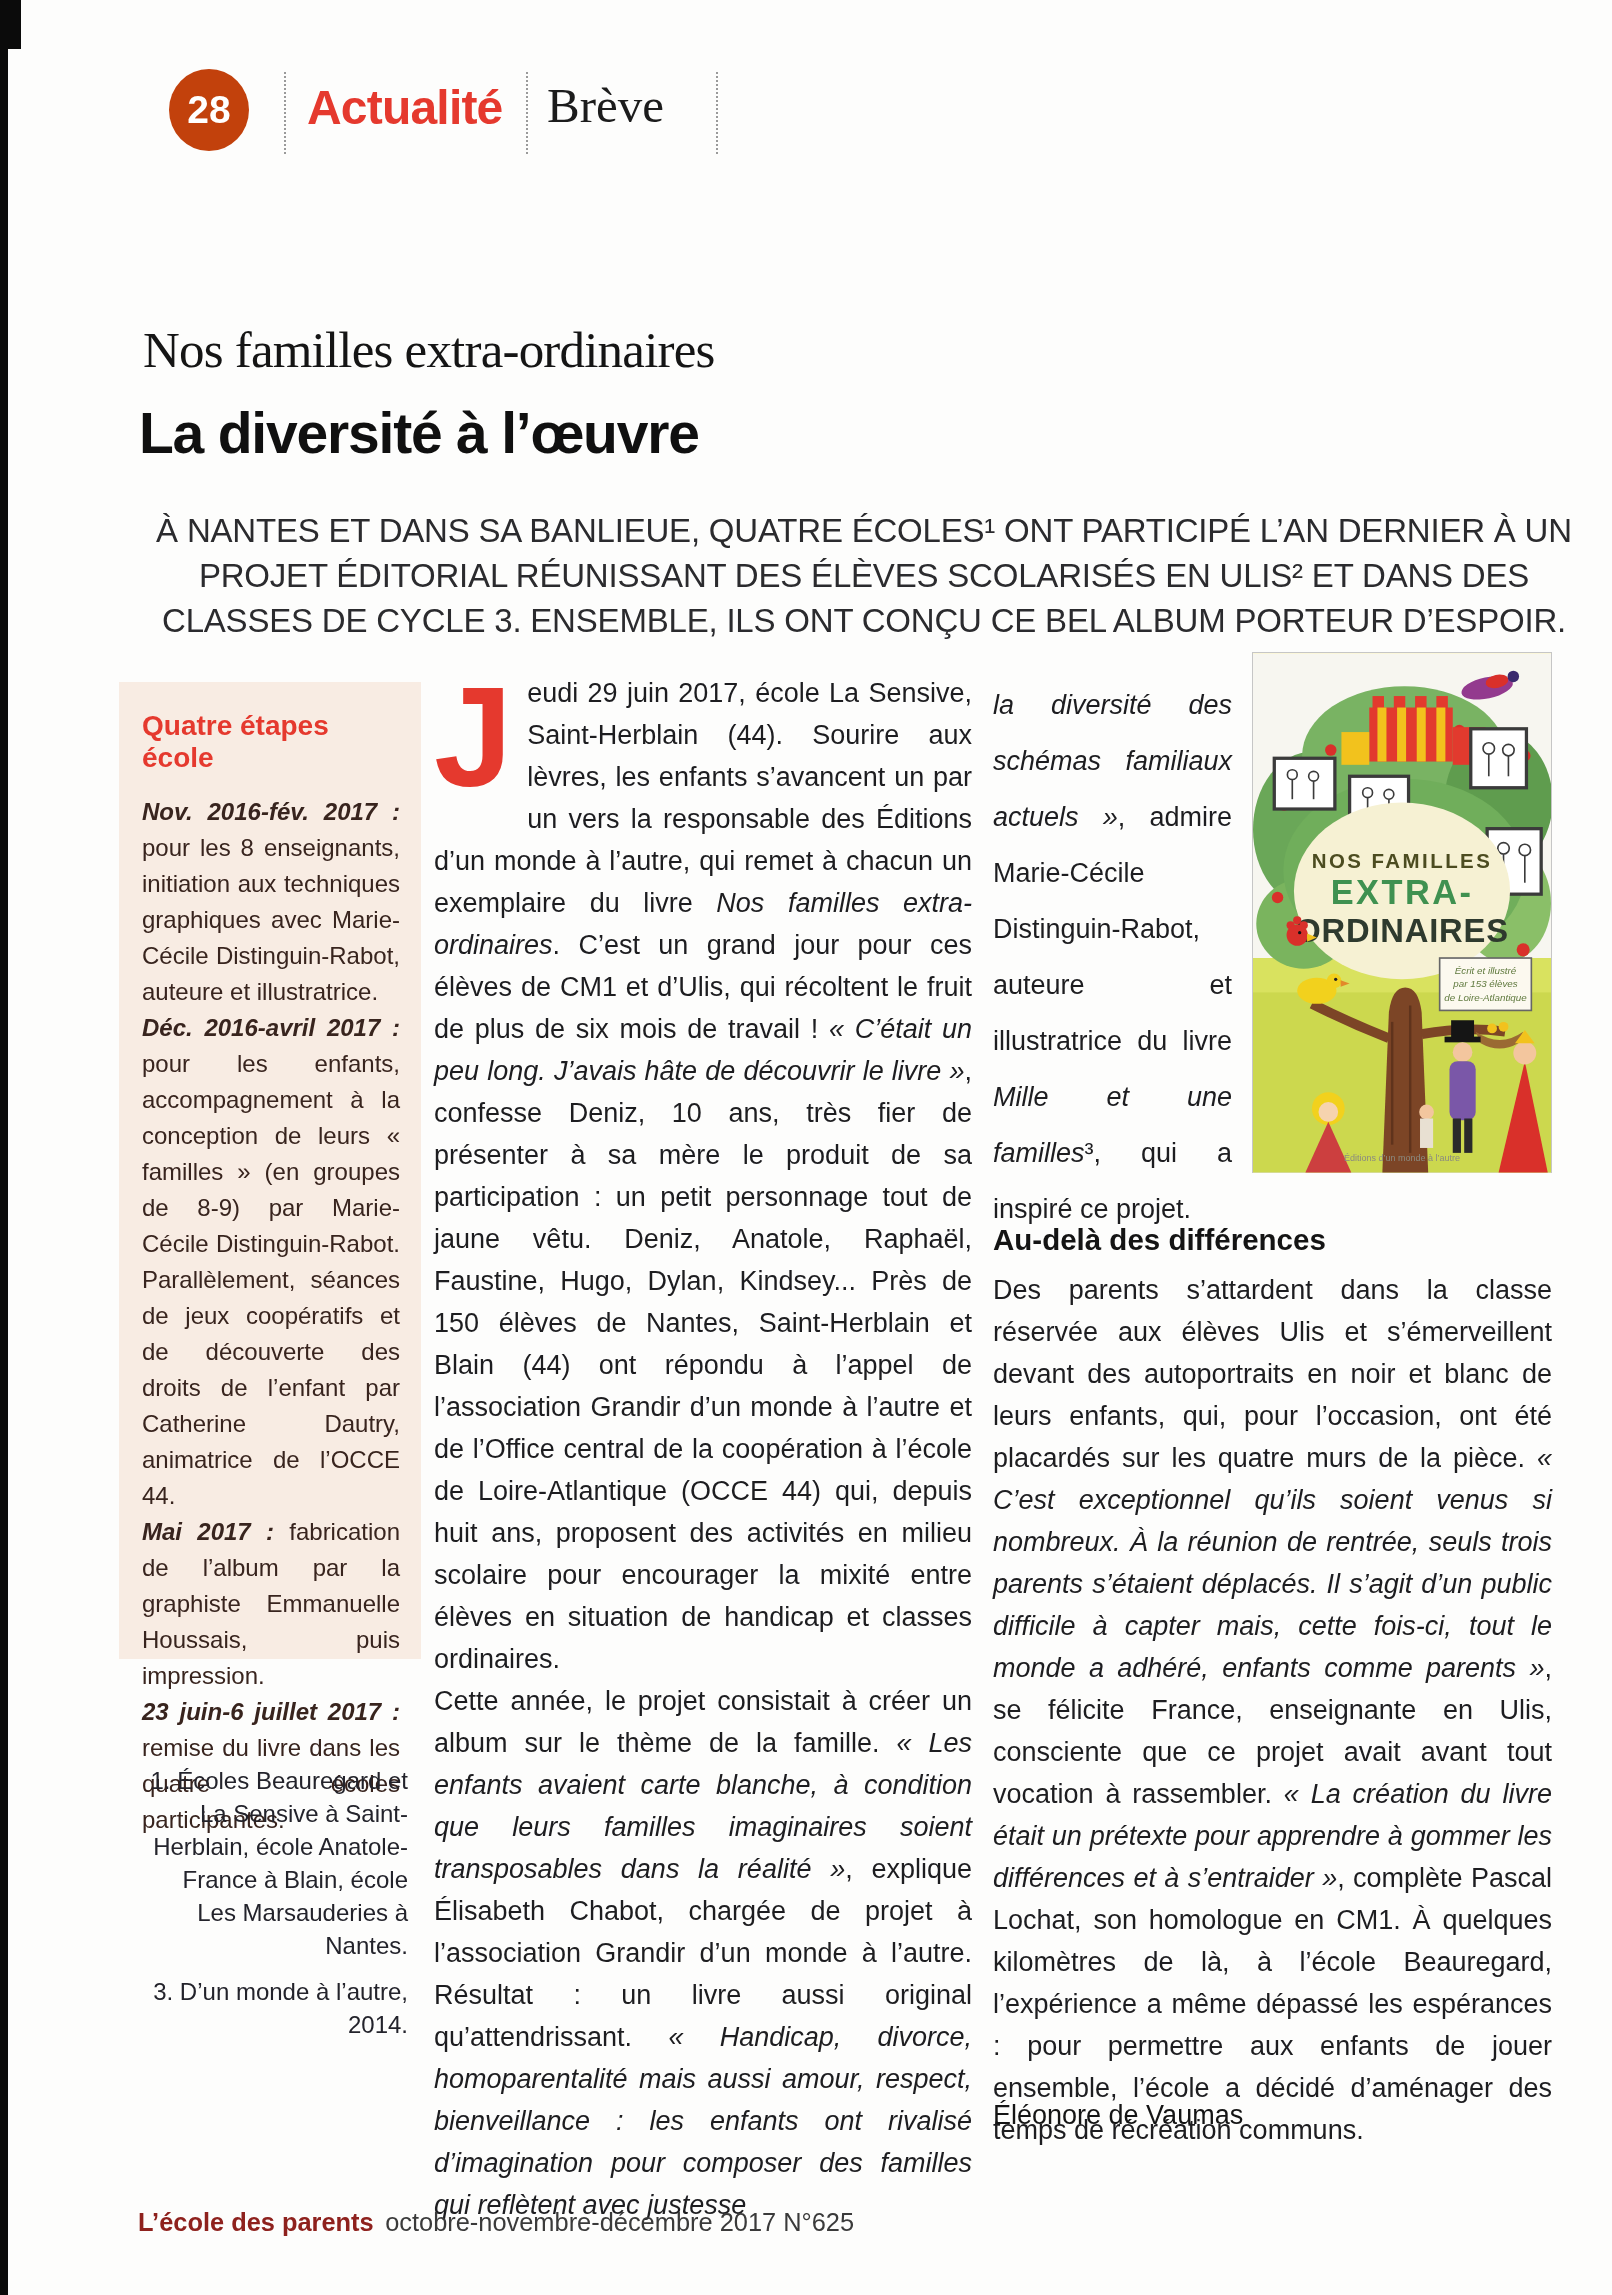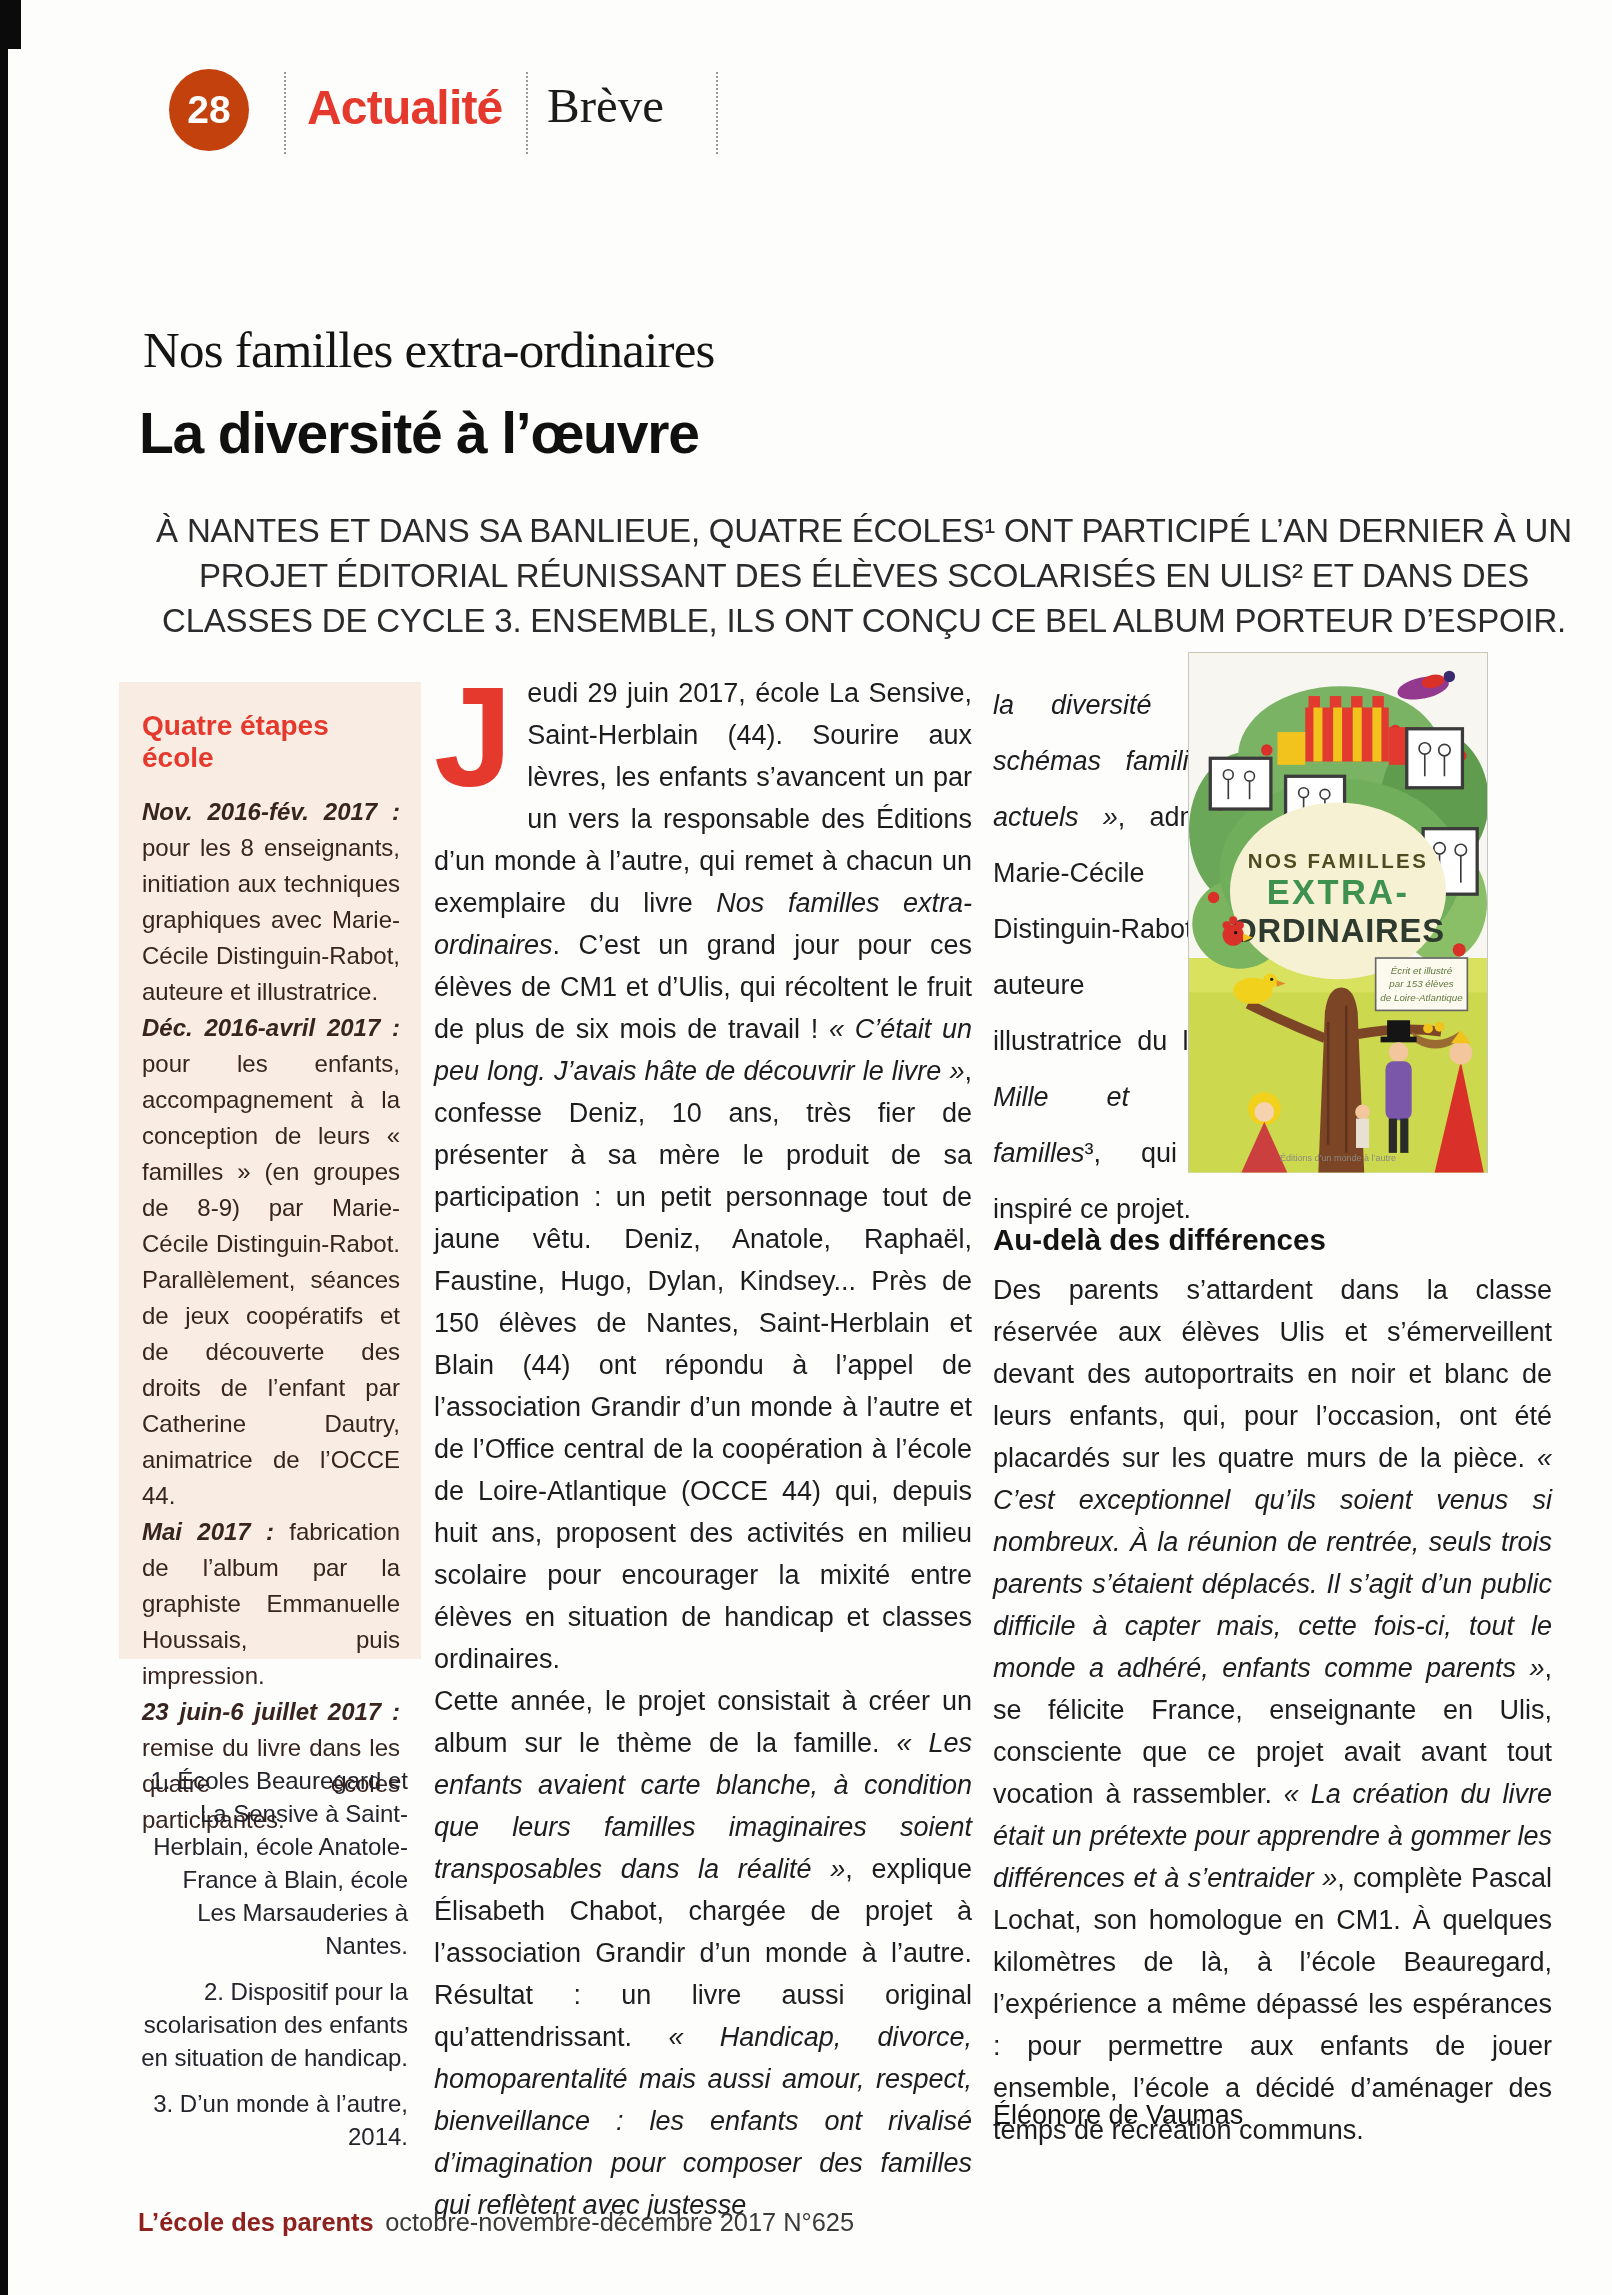--- a/index.html
+++ b/index.html
@@ -49,21 +49,21 @@
   .colnarrow{position:absolute;left:993px;top:677px;width:239px;line-height:56px;}
   .subhead{position:absolute;left:993px;top:1223px;font-size:29.5px;font-weight:bold;color:#141414;}
   .col2{position:absolute;left:993px;top:1269px;width:559px;}
   .author{position:absolute;left:993px;top:2100px;width:559px;text-align:left;
         font-size:27px;font-weight:normal;color:#141414;}
 
   .s-i{font-style:italic;}
   .s-bi{font-weight:bold;font-style:italic;}
 
   
-  .book-cover{position:absolute;left:1188px;top:652px;width:300px;height:521px;background:#fef9c3;
+  .book-cover{position:absolute;left:1252px;top:652px;width:300px;height:521px;background:#fef9c3;
         border:0.8px solid #c6c6c6;box-sizing:border-box;}
 
   
   .page-footer{position:absolute;left:138px;top:2208px;font-size:25.4px;color:#3a3a3a;}
   .magazine-name{font-weight:bold;color:#8e211d;}
   .issue-info{margin-left:11.5px;}
 </style>
 </head>
 <body>
 
@@ -88,21 +88,20 @@
   <div class="sidebar">
     <h3 class="sidebar-title">Quatre étapes école</h3>
     <p><span class="s-bi">Nov. 2016-fév. 2017 : </span><span>pour les 8 enseignants, initiation aux techniques graphiques avec Marie-Cécile Distinguin-Rabot, auteure et illustratrice.</span></p>
     <p><span class="s-bi">Déc. 2016-avril 2017 : </span><span>pour les enfants, accompagnement à la conception de leurs « familles » (en groupes de 8-9) par Marie-Cécile Distinguin-Rabot. Parallèlement, séances de jeux coopératifs et de découverte des droits de l’enfant par Catherine Dautry, animatrice de l’OCCE 44.</span></p>
     <p><span class="s-bi">Mai 2017 : </span><span>fabrication de l’album par la graphiste Emmanuelle Houssais, puis impression.</span></p>
     <p><span class="s-bi">23 juin-6 juillet 2017 : </span><span>remise du livre dans les quatre écoles participantes.</span></p>
   </div>
 
   <div class="footnotes">
     <p>1. Écoles Beauregard et La Sensive à Saint-Herblain, école Anatole-France à Blain, école Les Marsauderies à Nantes.</p>
-    <p>2. Dispositif pour la scolarisation des enfants en situation de handicap.</p>
     <p>3. D’un monde à l’autre, 2014.</p>
   </div>
 
   <div class="col1 bodytext">
     <p><span class="dropcap">J</span><span><span>eudi 29 juin 2017, école La Sensive, Saint-Herblain (44). Sourire aux lèvres, les enfants s’avancent un par un vers la responsable des Éditions d’un monde à l’autre, qui remet à chacun un exemplaire du livre </span><span class="s-i">Nos familles extra-ordinaires</span><span>. C’est un grand jour pour ces élèves de CM1 et d’Ulis, qui récoltent le fruit de plus de six mois de travail ! </span><span class="s-i">« C’était un peu long. J’avais hâte de découvrir le livre »</span><span>, confesse Deniz, 10 ans, très fier de présenter à sa mère le produit de sa participation : un petit personnage tout de jaune vêtu. Deniz, Anatole, Raphaël, Faustine, Hugo, Dylan, Kindsey... Près de 150 élèves de Nantes, Saint-Herblain et Blain (44) ont répondu à l’appel de l’association Grandir d’un monde à l’autre et de l’Office central de la coopération à l’école de Loire-Atlantique (OCCE 44) qui, depuis huit ans, proposent des activités en milieu scolaire pour encourager la mixité entre élèves en situation de handicap et classes ordinaires.</span></span></p>
     <p><span>Cette année, le projet consistait à créer un album sur le thème de la famille. </span><span class="s-i">« Les enfants avaient carte blanche, à condition que leurs familles imaginaires soient transposables dans la réalité »</span><span>, explique Élisabeth Chabot, chargée de projet à l’association Grandir d’un monde à l’autre. Résultat : un livre aussi original qu’attendrissant. </span><span class="s-i">« Handicap, divorce, homoparentalité mais aussi amour, respect, bienveillance : les enfants ont rivalisé d’imagination pour composer des familles qui reflètent avec justesse</span></p>
   </div>
 
   <div class="colnarrow bodytext"><span class="s-i">la diversité des schémas familiaux actuels »</span><span>, admire Marie-Cécile Distinguin-Rabot, auteure et illustratrice du livre </span><span class="s-i">Mille et une familles</span><span>³, qui a inspiré ce projet.</span></div>
 

